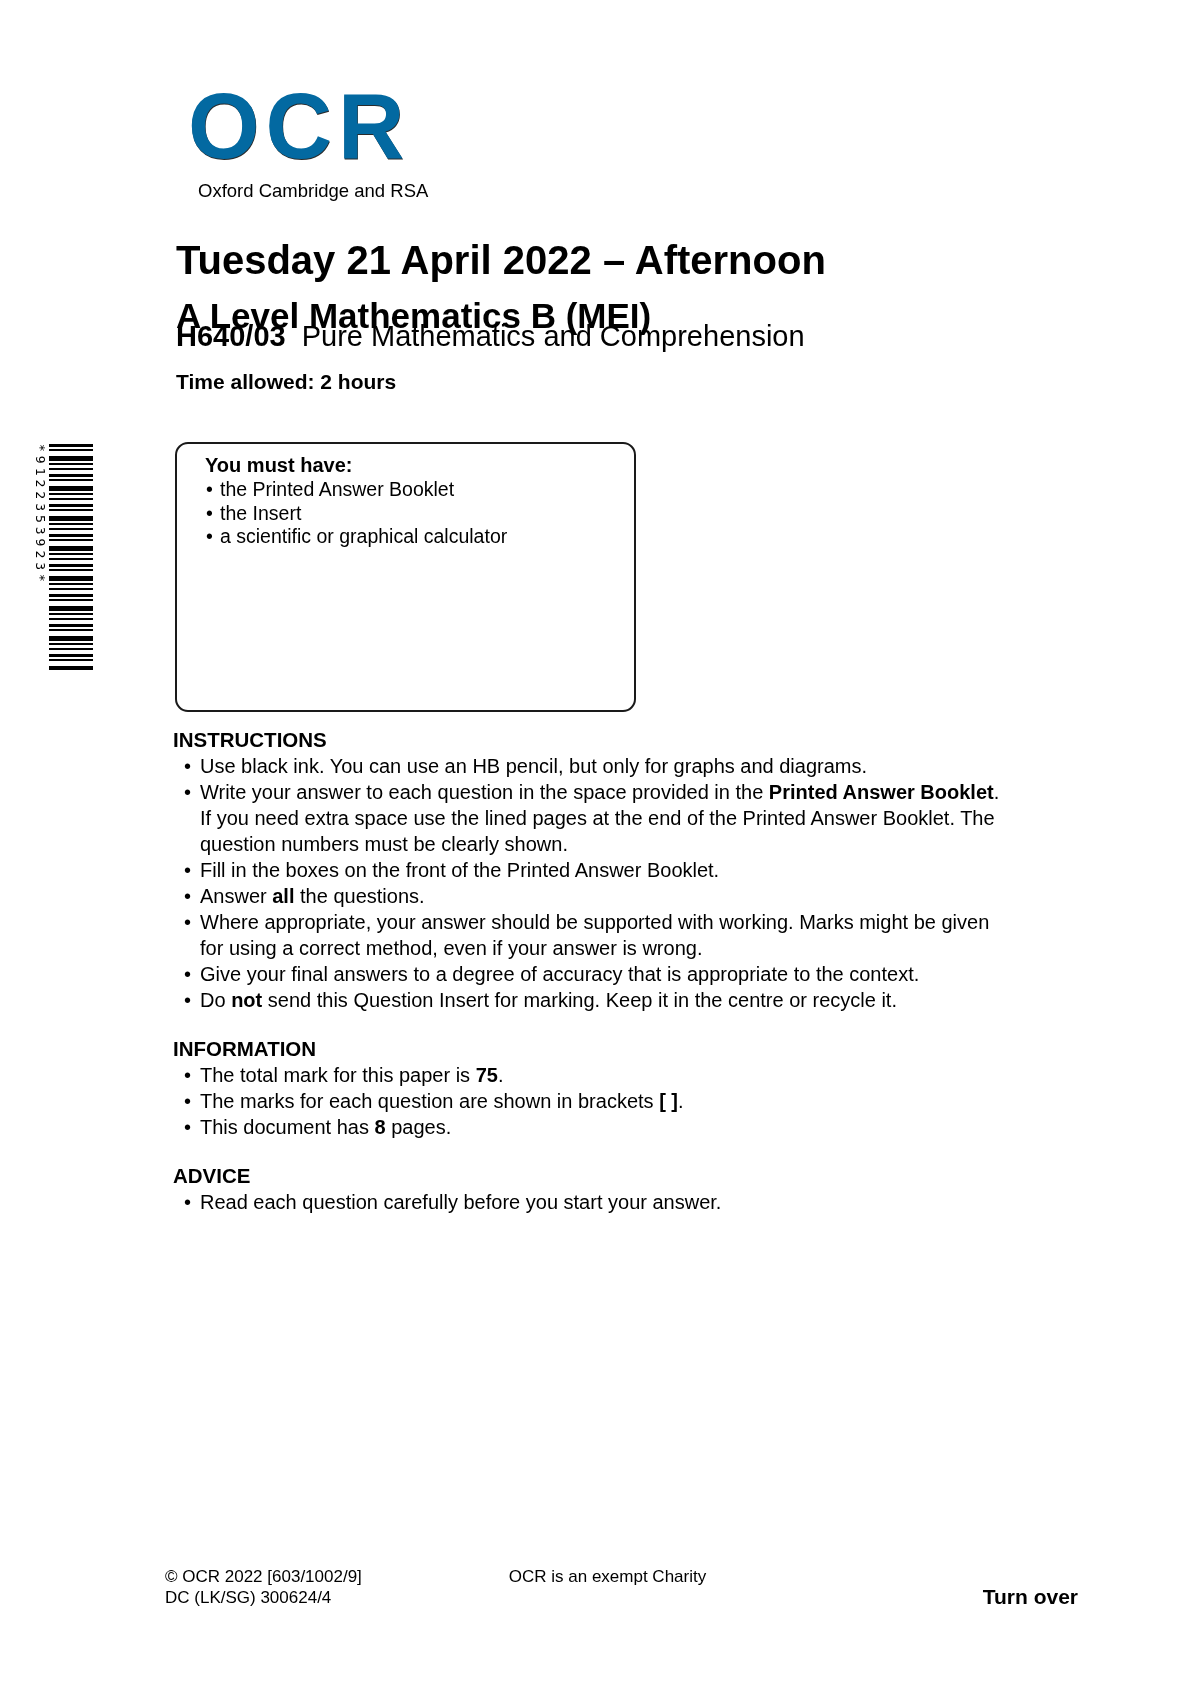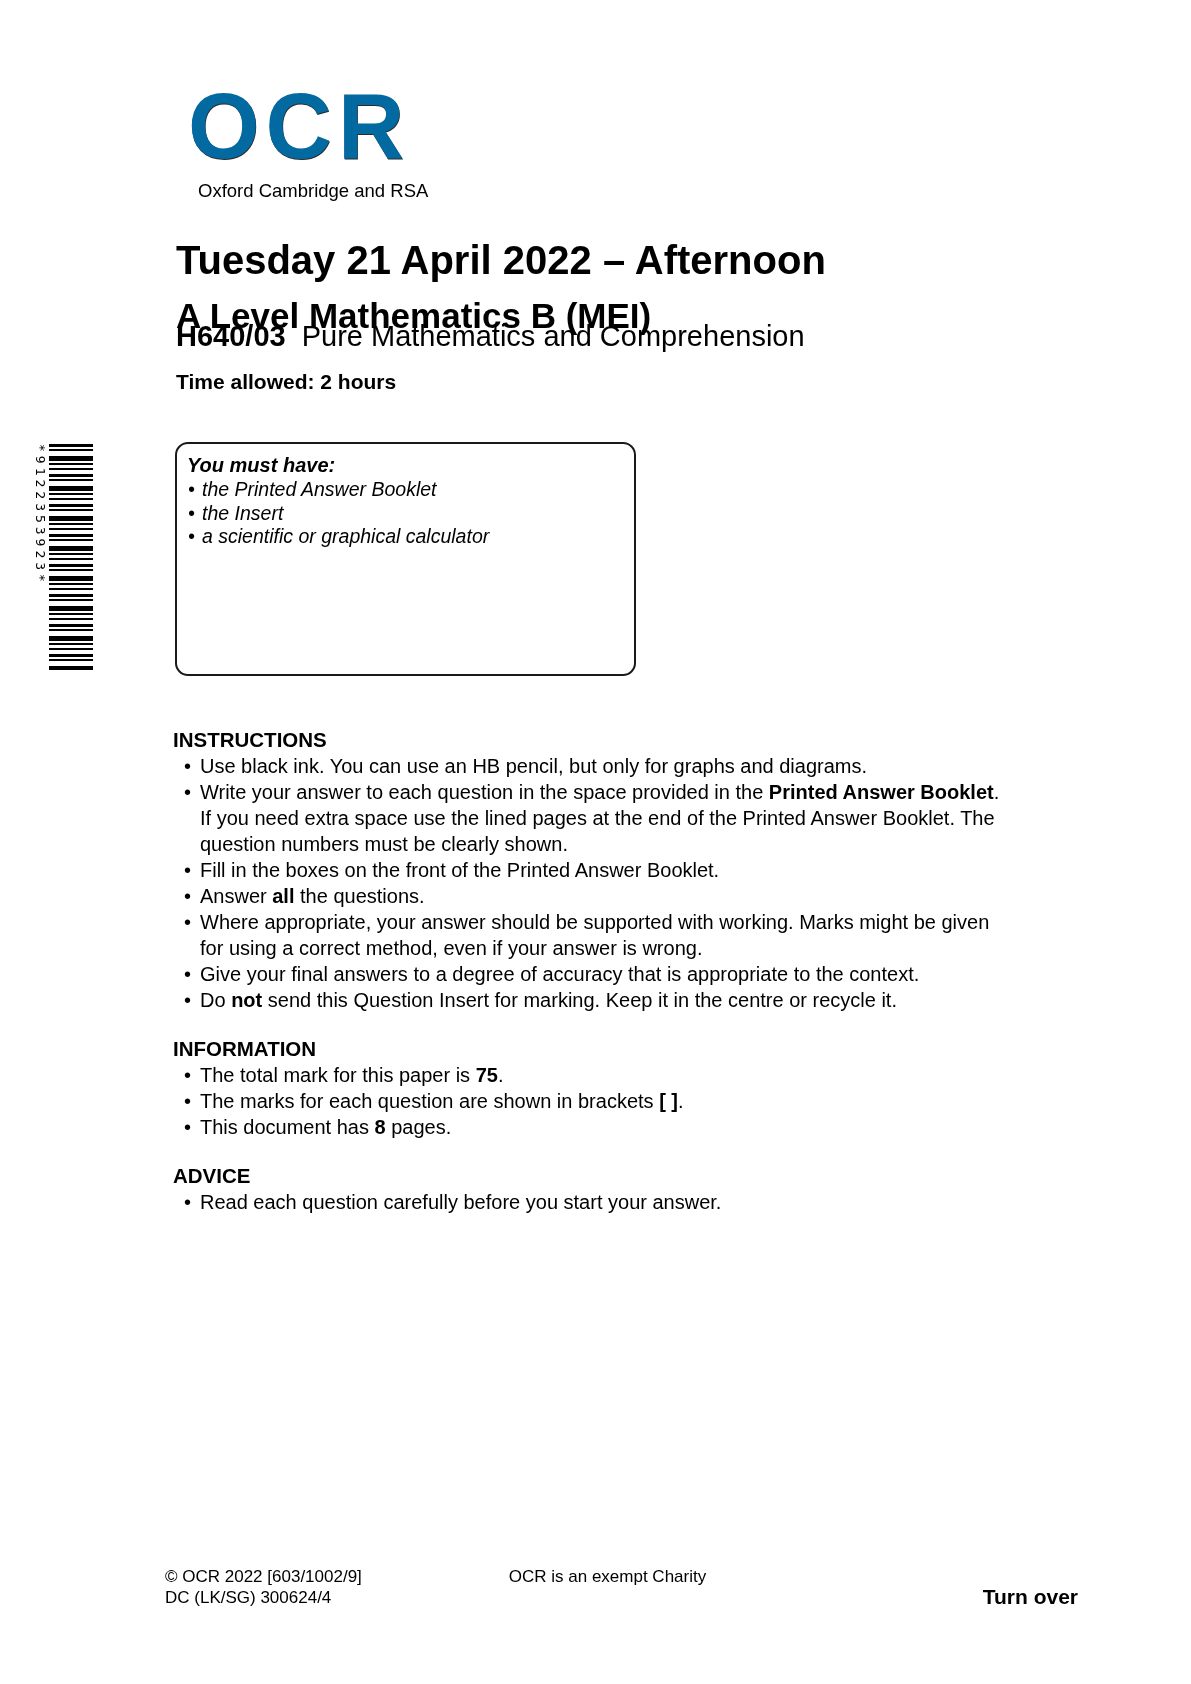--- a/index.html
+++ b/index.html
@@ -44,23 +44,23 @@
       #fff 17px,#fff 19px,
       #000 19px,#000 21px,
       #fff 21px,#fff 24px,
       #000 24px,#000 26px,
       #fff 26px,#fff 30px
     );
   }
 
   
   .must-have-box{
-    position:absolute;left:175px;top:442px;width:461px;height:234px;
+    position:absolute;left:175px;top:442px;width:461px;height:270px;
     border:2.5px solid #1a1a1a;border-radius:13px;
-    box-sizing:border-box;padding:9px 10px;font-style:italic;
+    box-sizing:border-box;padding:9px 28px;
   }
   .box-title{font-size:20px;font-weight:bold;line-height:24px;}
   .box-list{list-style:none;margin:1px 0 0 0;padding:0;}
   .box-list li{position:relative;padding-left:15px;font-size:19.5px;line-height:23.5px;}
   .box-list li::before{content:"•";position:absolute;left:1px;}
 
   
   .sections{position:absolute;left:173px;top:727px;width:842px;}
   .section + .section{margin-top:23px;}
   .section-heading{font-size:20.5px;font-weight:bold;line-height:26px;}

